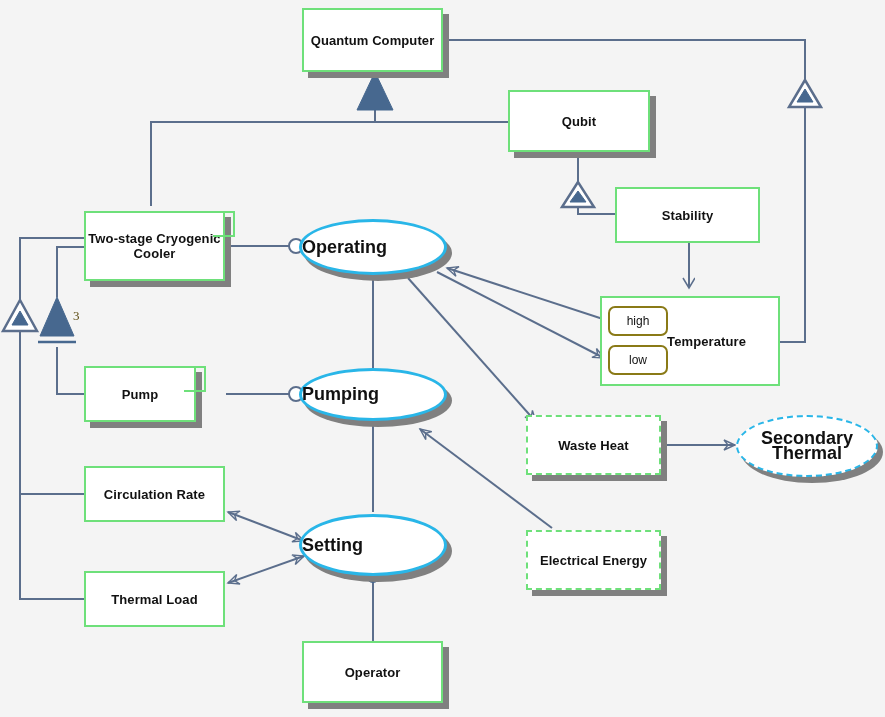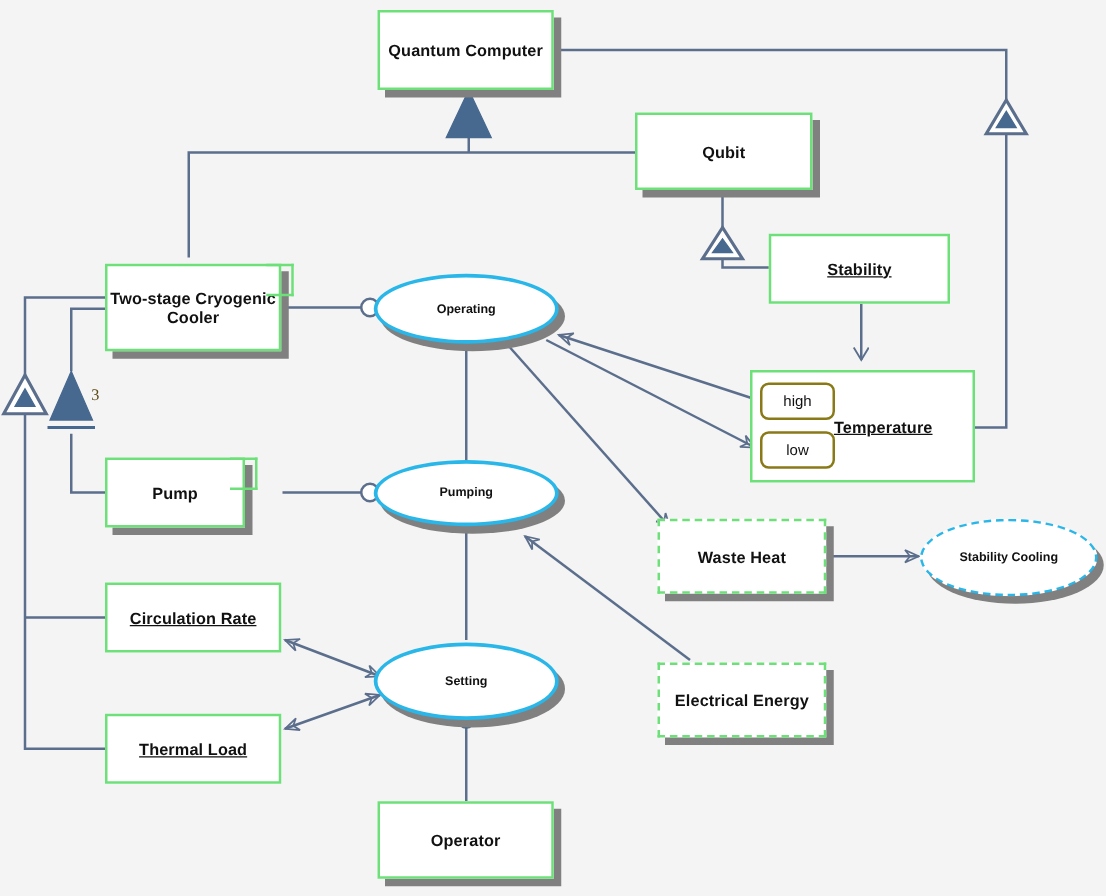--- a/index.html
+++ b/index.html
@@ -54,21 +54,20 @@
   }
   .box.shadowed {
     box-shadow: 6px 6px 0 0 #808080;
   }
   .box.dashed {
     border-style: dashed;
     border-width: 2px;
   }
   .box.plain {
     box-shadow: none;
-    text-decoration: underline;
   }
 
   
   .notch {
     position: absolute;
     right: -12px;
     top: -2px;
     width: 22px;
     height: 26px;
     border: 2px solid #6ee07a;
@@ -79,25 +78,25 @@
 
   
   .ellipse {
     position: absolute;
     box-sizing: border-box;
     border-radius: 50%;
     background: #ffffff;
     border: 3px solid #29b6e8;
     display: flex;
     align-items: center;
-    justify-content: center;
+    justify-content: flex-start;
     text-align: center;
     color: #111111;
     font-weight: bold;
-    font-size: 10px;
+    font-size: 18px;
     line-height: 15px;
   }
   .ellipse.shadowed {
     box-shadow: 5px 6px 0 0 #808080;
   }
   .ellipse.dashed {
     border-style: dashed;
     border-width: 2px;
   }
 
@@ -310,19 +309,19 @@
 
     <div class="ellipse shadowed" style="left:299px; top:368px; width:148px; height:53px;">
       <span>Pumping</span>
     </div>
 
     <div class="ellipse shadowed" style="left:299px; top:514px; width:148px; height:62px;">
       <span>Setting</span>
     </div>
 
     <div class="ellipse dashed shadowed" style="left:736px; top:415px; width:142px; height:62px;">
-      <span>Stability Cooling</span>
+      <span>Secondary Thermal</span>
     </div>
 
     <div class="mult-label" style="left:73px; top:308px;">3</div>
 
   </div>
 </div>
 
 </body></html>

